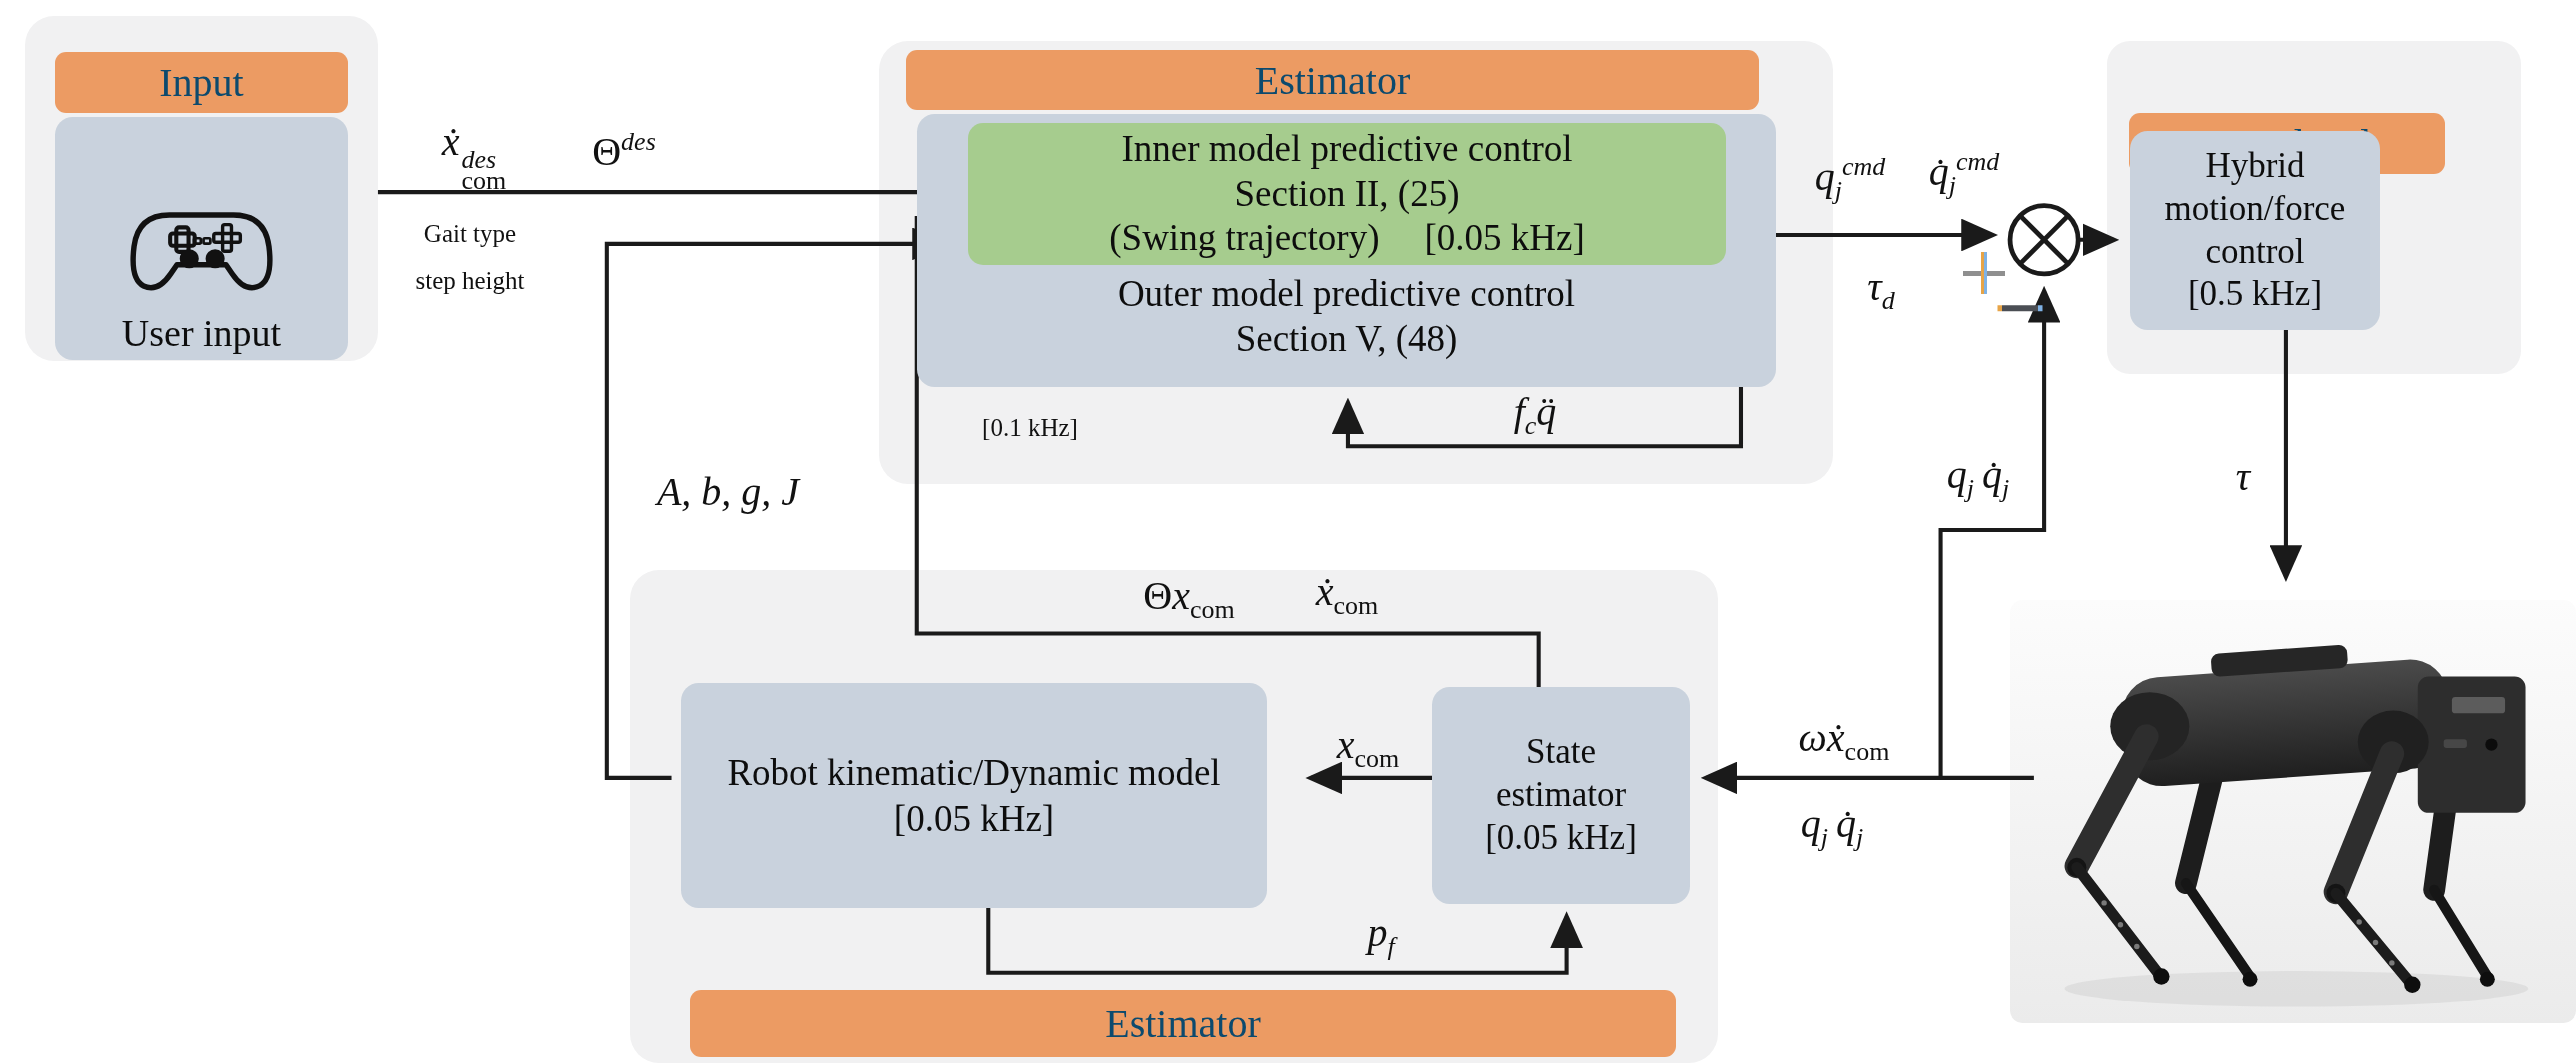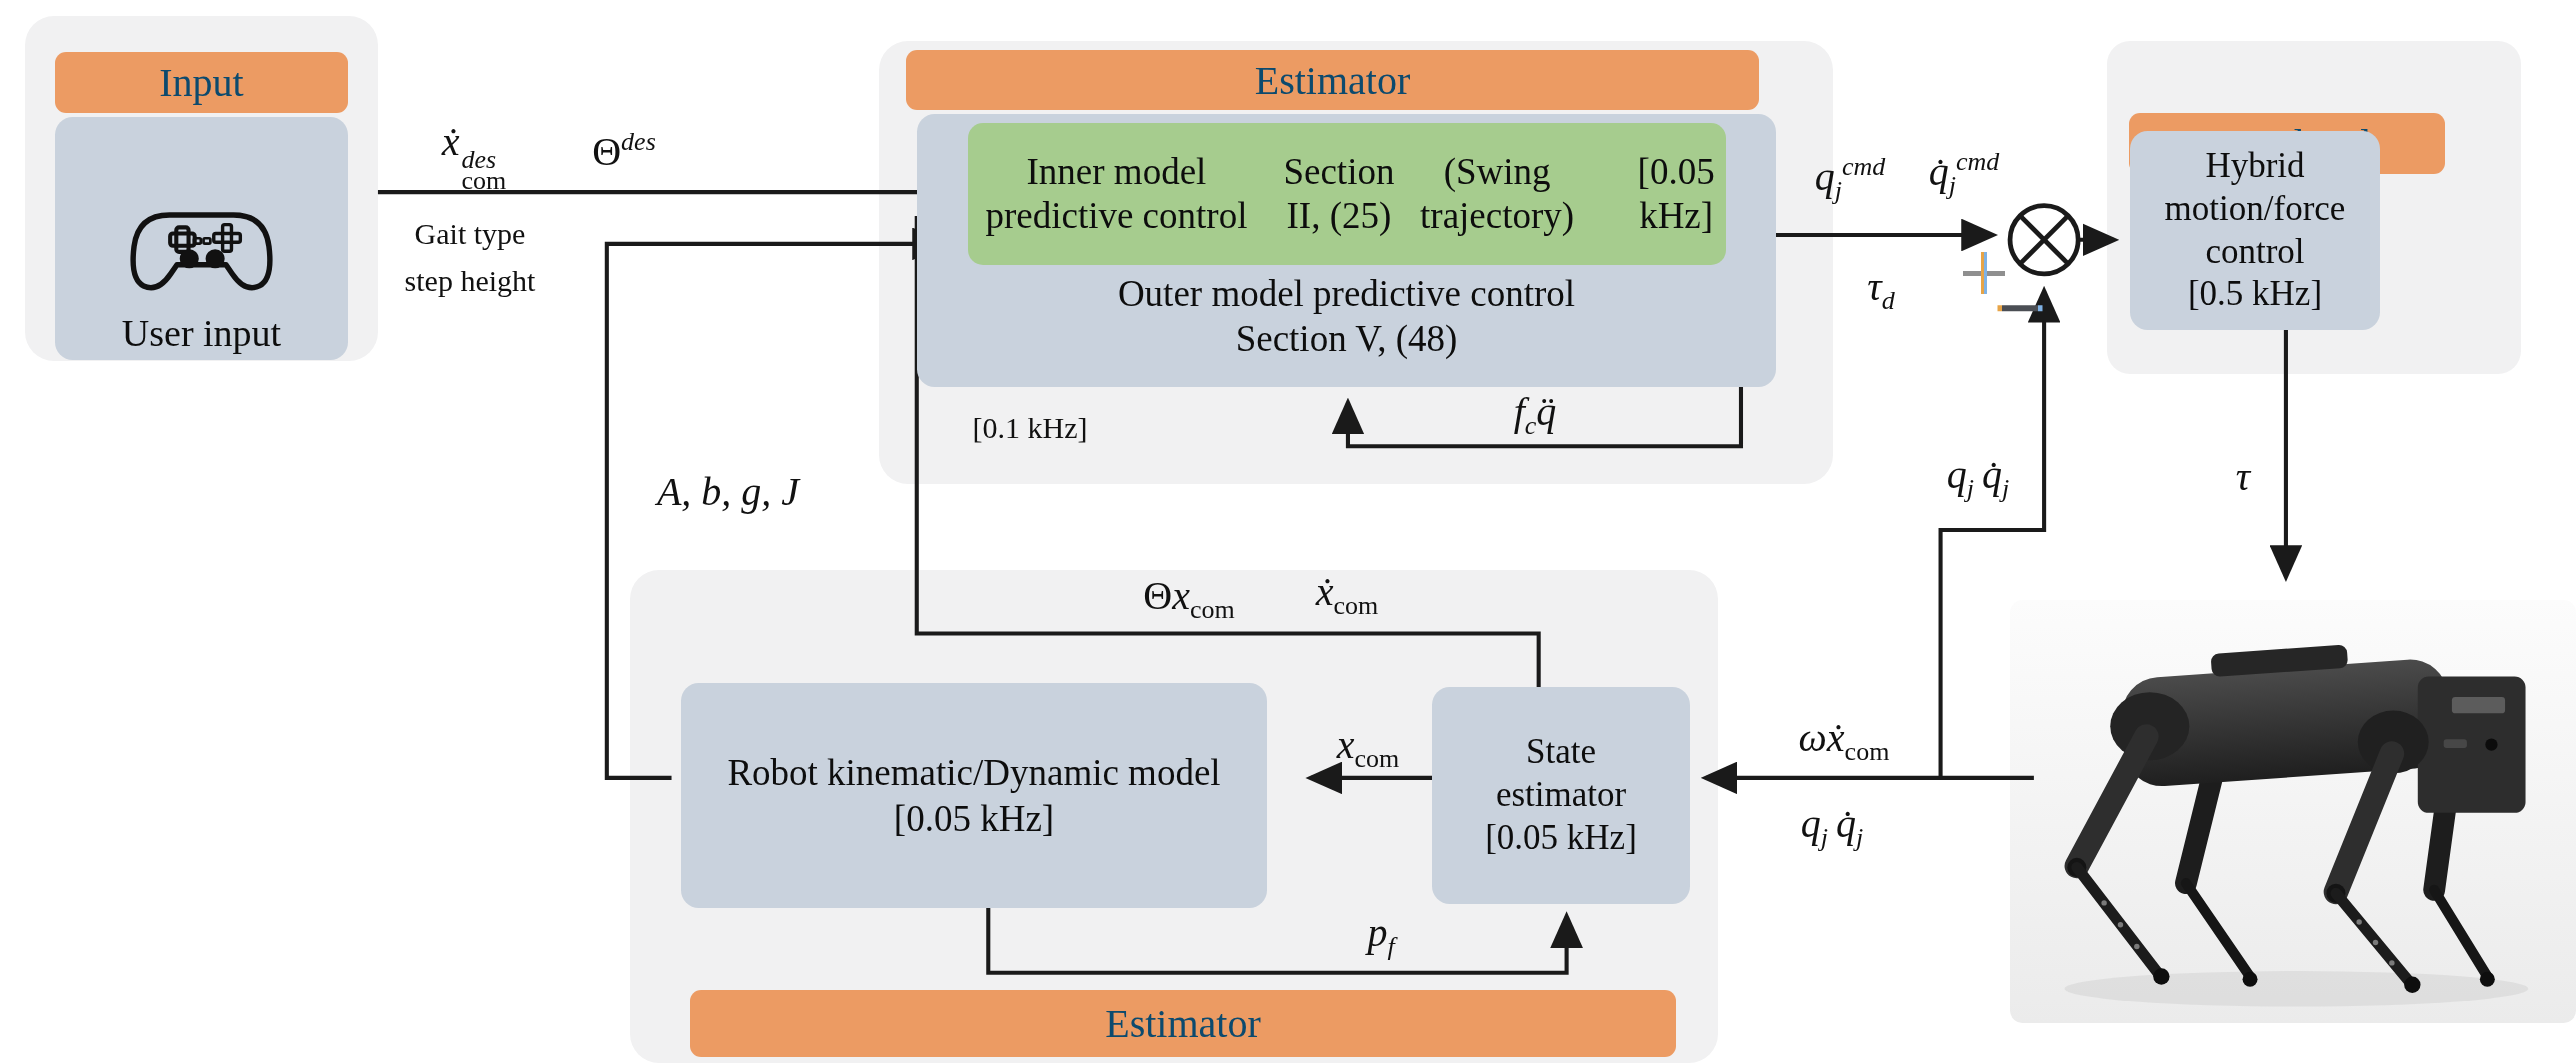--- a/index.html
+++ b/index.html
@@ -6,23 +6,23 @@
     --orange:#EC9B63; --green:#A6CC8E; --panel:#C9D2DD; --container:#F1F1F2; --line:#1a1a1a;
   }
   html,body{margin:0;padding:0;background:#ffffff;}
   #stage{position:relative;width:2576px;height:1064px;background:#fff;overflow:hidden;
          font-family:"Liberation Serif", serif;color:#111;}
   .container{position:absolute;background:var(--container);border-radius:29px;}
   .hdr{position:absolute;background:var(--orange);border-radius:11px;display:flex;align-items:center;justify-content:center;
        font-size:40px;color:#0c4a6e;}
   .box{position:absolute;background:var(--panel);border-radius:17.7px;display:flex;flex-direction:column;
        align-items:center;justify-content:center;font-size:37px;line-height:1.22;text-align:center;color:#0d0d0d;}
-  .greenbox{position:absolute;background:var(--green);border-radius:15px;display:flex;
+  .greenbox{position:absolute;background:var(--green);border-radius:15px;display:flex;flex-direction:column;
        align-items:center;justify-content:center;font-size:37px;line-height:1.2;text-align:center;color:#0d0d0d;}
-  .lbl{position:absolute;transform:translate(-50%,-50%);white-space:nowrap;font-size:30px;text-align:center;}
+  .lbl{position:absolute;transform:translate(-50%,-50%);white-space:nowrap;font-size:25px;text-align:center;}
   .mathlbl{font-size:40px;}
   .mathlbl .it, .it{font-style:italic;}
   .mathlbl sup,.mathlbl sub{font-size:26px;font-style:italic;}
   .mathlbl sup{vertical-align:super;}
   .mathlbl sub{vertical-align:sub;}
   .mathlbl .rm{font-style:normal;}
   .ss{display:inline-flex;flex-direction:column;vertical-align:-0.5em;line-height:0.8;font-size:26px;margin-left:2px;text-align:left;}
   .svgabs{position:absolute;left:0;top:0;}
   .ratecell{margin-left:45px;}
   .row3{display:flex;flex-direction:row;align-items:center;justify-content:center;}

